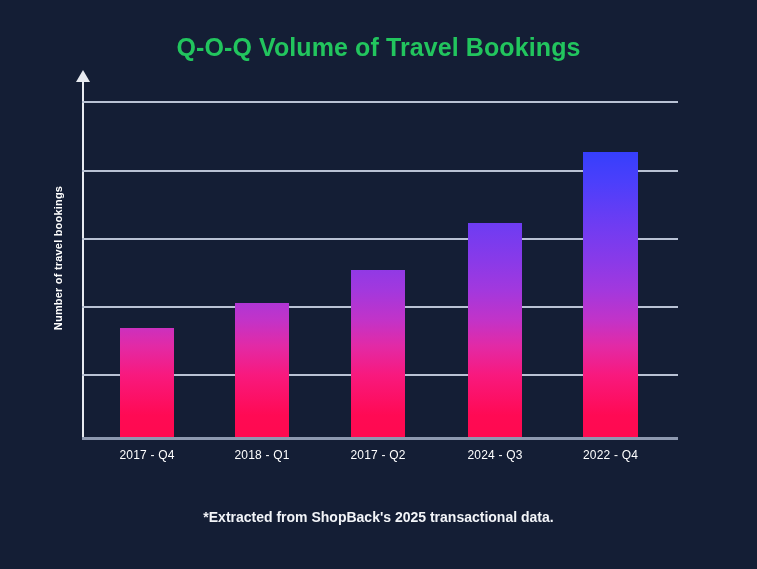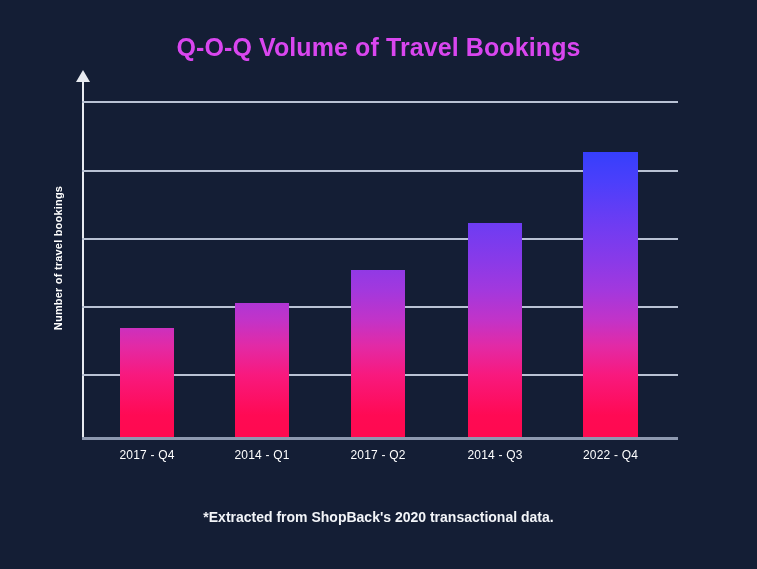--- a/index.html
+++ b/index.html
@@ -23,21 +23,21 @@
     background: #141e35;
   }
 
   
   .chart-title {
     position: absolute;
     left: 0;
     top: 33px;
     width: 757px;
     text-align: center;
-    color: #d946ef;
+    color: #22c55e;
     font-size: 25px;
     font-weight: bold;
     letter-spacing: 0.1px;
     white-space: nowrap;
   }
 
   
   .ylabel-wrap {
     position: absolute;
     left: 0px;
@@ -210,21 +210,21 @@
         </div>
         <div class="bar" title="2018 - Q4" style="left: 501px; width: 55px; height: 285px;">
           <div class="bar-fill"></div>
         </div>
       </div>
 
   </div>
 
   <div class="xlabels" id="xlabels">
       <div class="xlabel" style="left: 18px; width: 94px;">2017 - Q4</div>
-      <div class="xlabel" style="left: 133px; width: 94px;">2014 - Q1</div>
+      <div class="xlabel" style="left: 133px; width: 94px;">2018 - Q1</div>
       <div class="xlabel" style="left: 249px; width: 94px;">2017 - Q2</div>
-      <div class="xlabel" style="left: 366px; width: 94px;">2014 - Q3</div>
+      <div class="xlabel" style="left: 366px; width: 94px;">2024 - Q3</div>
       <div class="xlabel" style="left: 481px; width: 95px;">2022 - Q4</div>
     </div>
 
-  <div class="footnote">*Extracted from ShopBack's 2020 transactional data.</div>
+  <div class="footnote">*Extracted from ShopBack's 2025 transactional data.</div>
 
 </div>
 
 </body></html>

